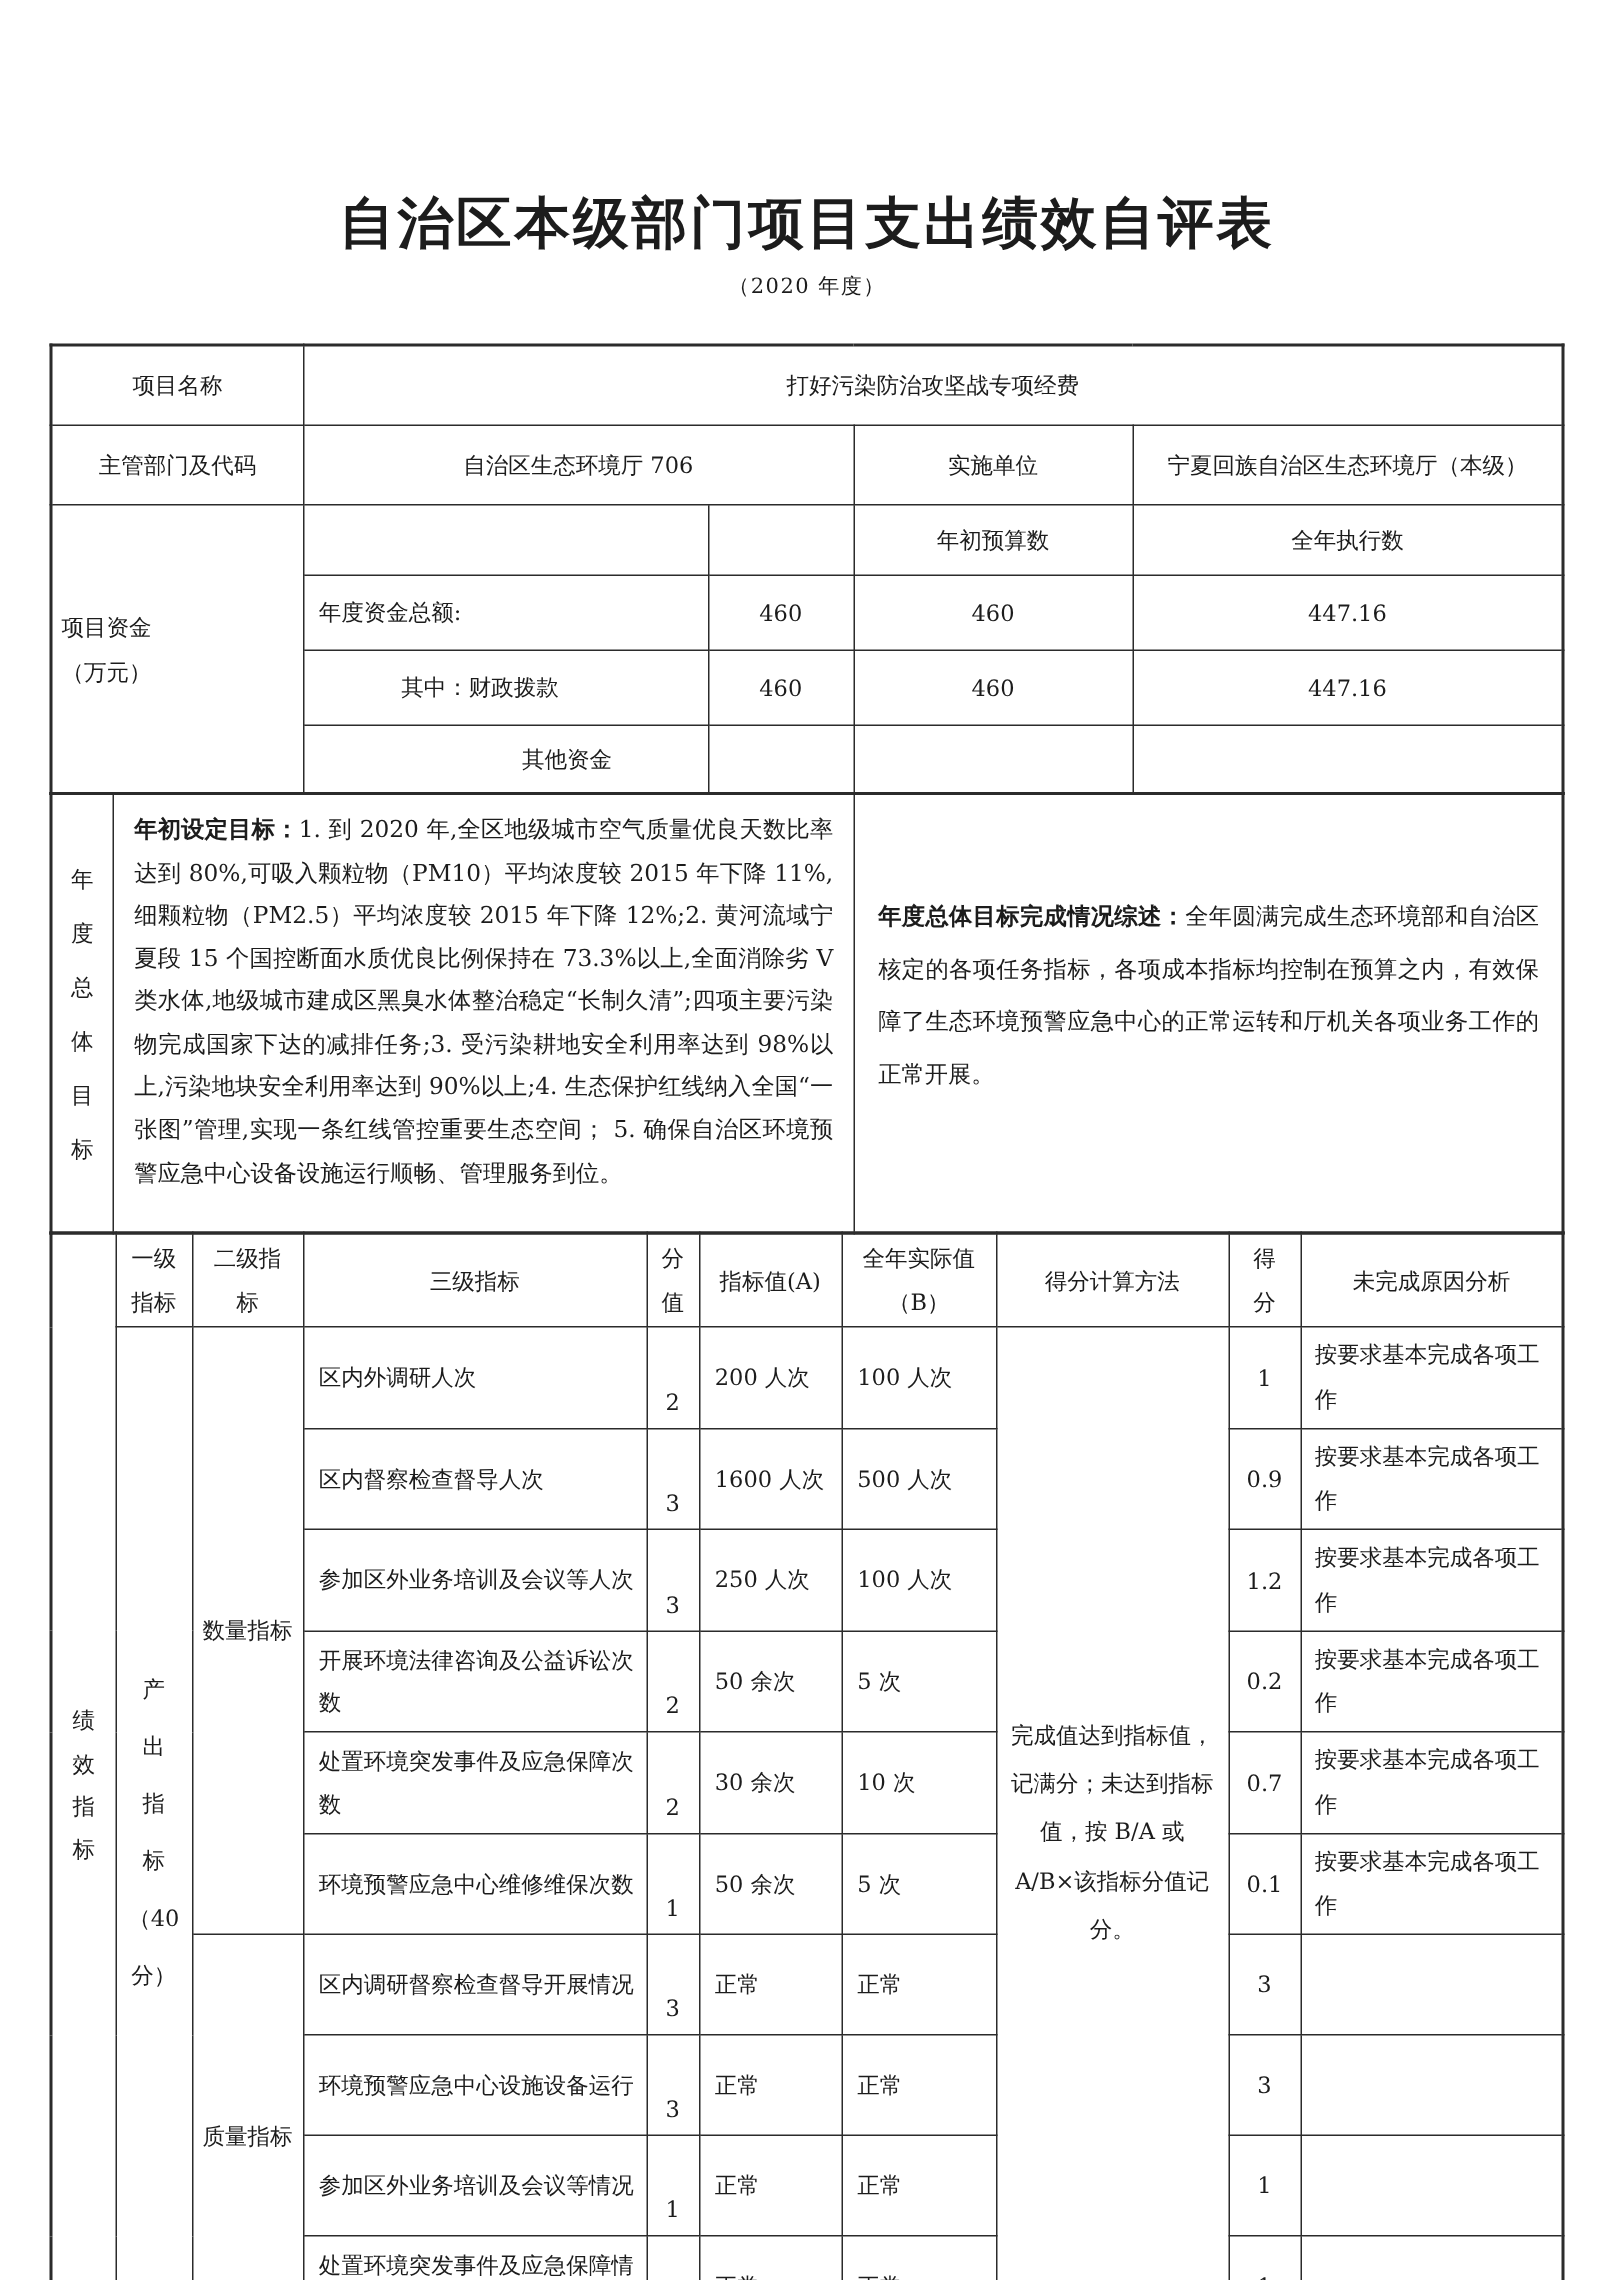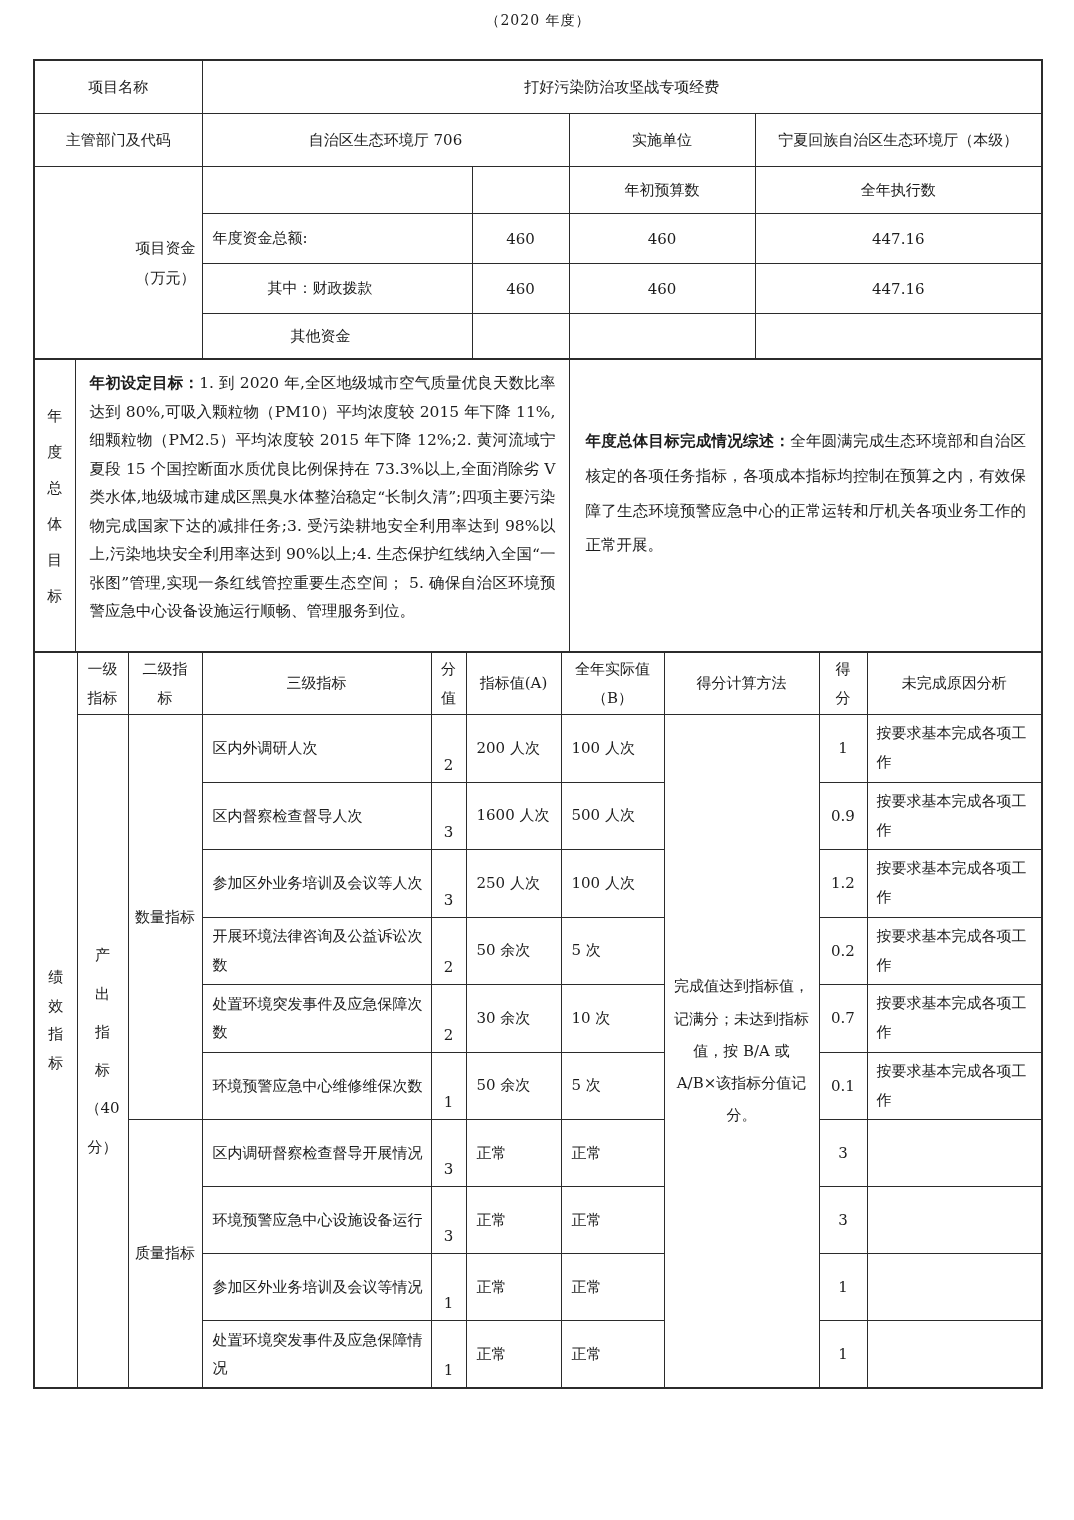--- a/index.html
+++ b/index.html
@@ -37,24 +37,24 @@
 
   
   .tbl-info td { height: 48px; }
   .tbl-info .lab { text-align: center; }
 
   
   .h-hdr td { height: 42px; }
   .h-r1 td { height: 45px; }
   .h-r2 td { height: 45px; }
   .h-r3 td { height: 40px; }
-  .fund-label { text-align: right; line-height: 2.0; }
+  .fund-label { text-align: left; line-height: 2.0; }
   .fund-name-1 { padding-left: 10px; }
   .fund-name-2 { padding-left: 65px; }
-  .fund-name-3 { padding-left: 88px; }
+  .fund-name-3 { padding-left: 88px; text-align: center; }
 
   
   .tbl-goal td { height: 255px; }
   .vert {
     text-align: center;
     white-space: pre-line;
     font-size: 15px;
   }
   .goal-side { line-height: 2.4; }
   .goal-text-cell {
@@ -87,20 +87,21 @@
   .score { text-align: center; }
   .method { text-align: center; line-height: 2.15; padding: 4px 7px; }
   .reason { padding: 4px 6px 4px 9px; line-height: 1.95; }
 </style>
 </head>
 <body>
 
 <div class="sheet">
   <div class="content">
 
+    <div class="doc-title">自治区本级部门项目支出绩效自评表</div>
     <div class="doc-subtitle">（2020 年度）</div>
 
     <table class="tbl-info">
       <colgroup>
         <col style="width:168px">
           <col style="width:270px">
           <col style="width:97px">
           <col style="width:186px">
           <col style="width:287px">
       </colgroup>

